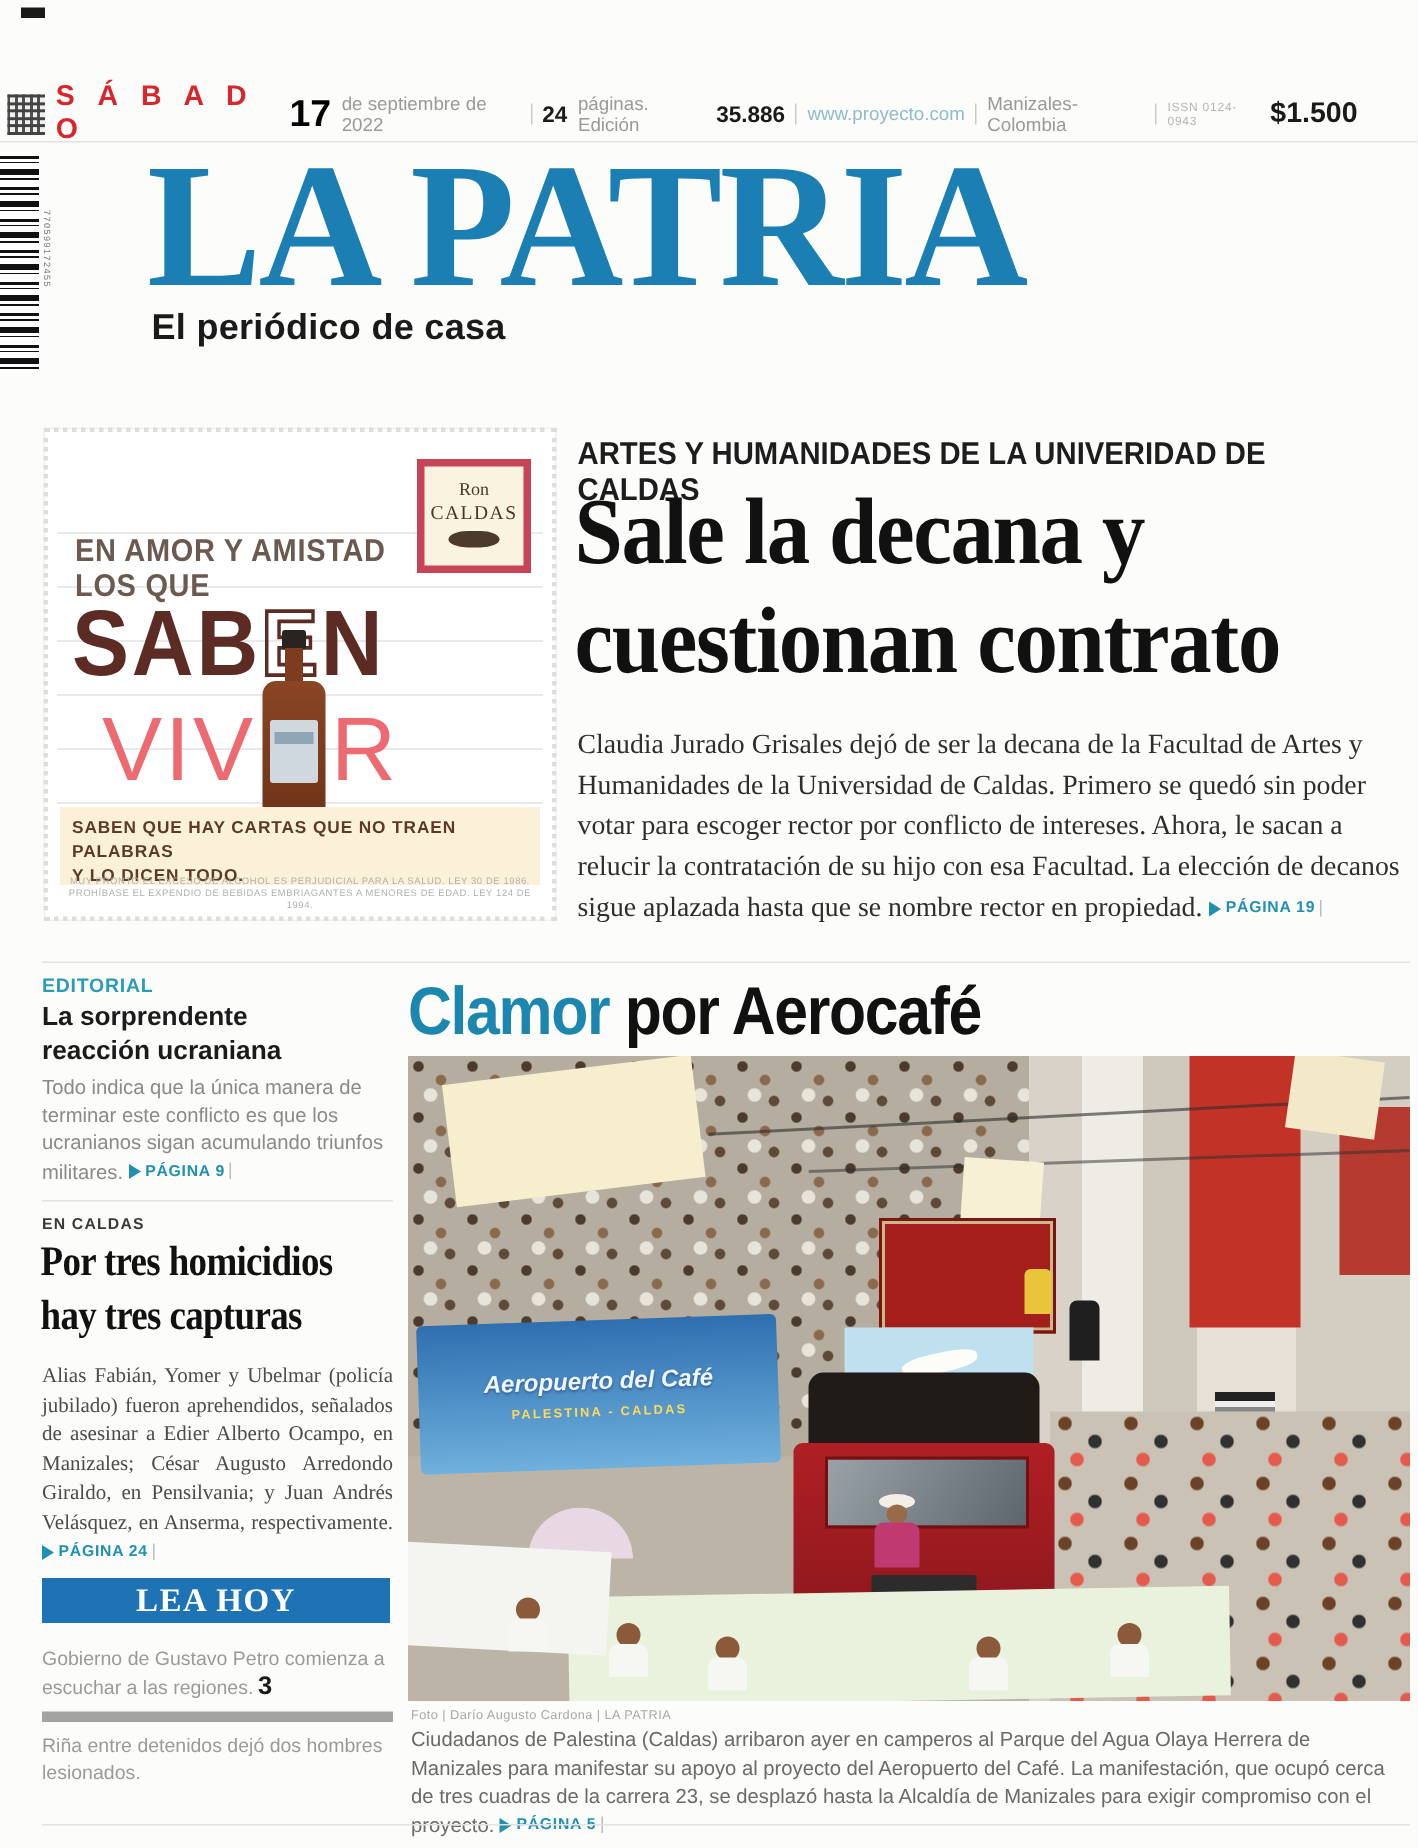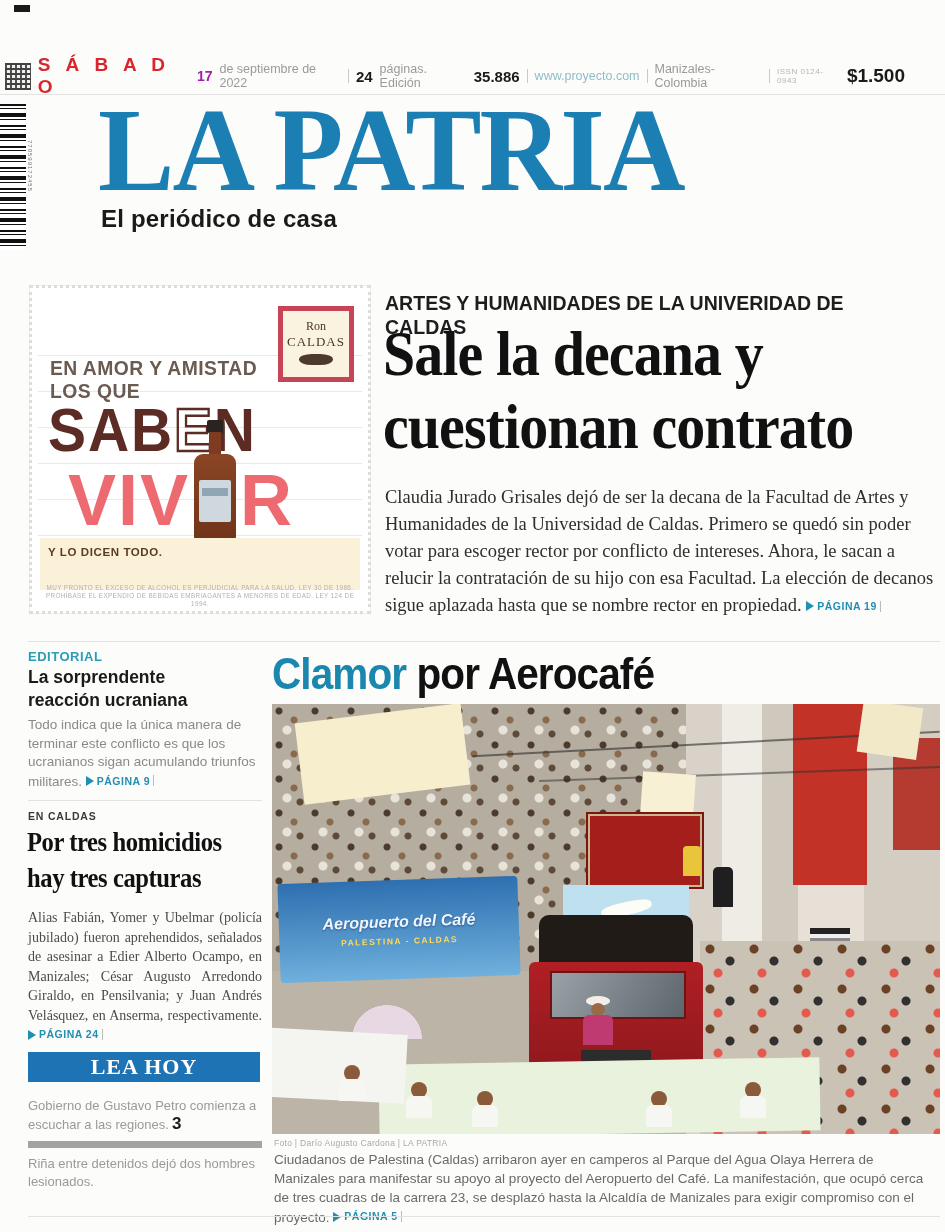--- a/index.html
+++ b/index.html
@@ -8,21 +8,21 @@
   .abs{position:absolute;}
   .sx{display:inline-block;transform-origin:left center;}
 
   
   .printmark{left:14px;top:5px;width:16px;height:7px;background:#1a1a1a;}
   .topbar{left:5px;top:60px;width:900px;height:32px;display:flex;align-items:center;gap:7px;}
   .qr{width:27px;height:27px;background:
       repeating-linear-gradient(0deg,#222 0 2px,transparent 2px 5px),
       repeating-linear-gradient(90deg,#333 0 2px,#eee 2px 5px);opacity:.85;}
   .day{color:#d8262c;font-weight:bold;font-size:19px;letter-spacing:5px;}
-  .daynum{color:#a21caf;font-weight:bold;font-size:14px;margin-left:-2px;}
+  .daynum{color:#000000;font-weight:bold;font-size:25px;margin-left:-2px;}
   .tgray{color:#9a9a98;font-size:12.5px;}
   .tbold{color:#1a1a1a;font-weight:bold;font-size:15px;}
   .sep{width:1px;height:14px;background:#c9c9c7;}
   .web{color:#8fbccb;font-size:12.5px;}
   .tiny{color:#b5b5b3;font-size:8px;letter-spacing:.5px;}
   .price{margin-left:auto;color:#1a1a1a;font-weight:bold;font-size:19px;}
   .topline{left:0;top:94px;width:945px;height:1px;background:#e2e2e0;}
 
   
   .barcode{left:0;top:104px;width:26px;height:146px;background:
@@ -44,21 +44,21 @@
   .adlogo .r2{font-family:"Liberation Serif",serif;color:#4c3428;font-size:13px;letter-spacing:1px;}
   .adlogo .emblem{width:34px;height:11px;background:#4c3a2c;border-radius:45%/60%;margin:4px auto 0;}
   .adline1{position:absolute;left:20px;top:70px;color:#6a5a50;font-weight:bold;font-size:21px;
       letter-spacing:.5px;transform:scaleX(.92);transform-origin:left top;}
   .adline2{position:absolute;left:20px;top:93px;color:#6a5a50;font-weight:bold;font-size:21px;
       letter-spacing:.5px;transform:scaleX(.92);transform-origin:left top;}
   .saben{position:absolute;left:18px;top:108px;color:#5c2c24;font-weight:800;font-size:62px;
       letter-spacing:2px;transform:scaleX(.92);transform-origin:left top;}
   .saben .hollow{color:transparent;-webkit-text-stroke:2.5px #5c2c24;}
   .vivir{position:absolute;left:38px;top:168px;display:flex;align-items:flex-start;
-      color:#ec6a70;font-weight:700;font-size:72px;line-height:92px;letter-spacing:2px;}
+      color:#ec6a70;font-weight:400;font-size:60px;line-height:92px;letter-spacing:2px;}
   .bottle{position:relative;width:46px;height:132px;margin:-34px 2px 0;}
   .bottle .cap{width:16px;height:13px;background:#2a2420;margin:0 auto;border-radius:2px;}
   .bottle .neck{width:12px;height:24px;background:#7d3b20;margin:-1px auto 0;}
   .bottle .bod{width:42px;height:92px;background:linear-gradient(180deg,#8a4524,#6f3318);
       border-radius:9px;margin:-2px auto 0;position:relative;}
   .bottle .lab{position:absolute;left:5px;right:5px;top:26px;height:42px;background:#cfd8de;border-radius:2px;}
   .bottle .lab2{position:absolute;left:8px;right:8px;top:34px;height:8px;background:#8fa6b4;}
   .adband{position:absolute;left:10px;right:10px;top:252px;height:52px;background:#fbf1d8;
       padding:6px 8px 0;box-sizing:border-box;}
   .adband .b1,.adband .b2{color:#5c3a28;font-weight:bold;font-size:11.5px;letter-spacing:.6px;line-height:16px;}
@@ -215,20 +215,21 @@
         <span class="cap" style="display:block"></span>
         <span class="neck" style="display:block"></span>
         <span class="bod" style="display:block">
             <span class="lab" style="display:block"></span>
             <span class="lab2" style="display:block"></span>
           </span>
       </span>
       <span>R</span>
     </div>
     <div class="adband">
+      <div class="b1">SABEN QUE HAY CARTAS QUE NO TRAEN PALABRAS</div>
       <div class="b2">Y LO DICEN TODO.</div>
     </div>
     <div class="addisc">
       <span>MUY PRONTO EL EXCESO DE ALCOHOL ES PERJUDICIAL PARA LA SALUD. LEY 30 DE 1986.</span><br>
       <span>PROHÍBASE EL EXPENDIO DE BEBIDAS EMBRIAGANTES A MENORES DE EDAD. LEY 124 DE 1994.</span>
     </div>
   </div>
 
   <div class="abs kicker">ARTES Y HUMANIDADES DE LA UNIVERIDAD DE CALDAS</div>
   <div class="abs headline">

